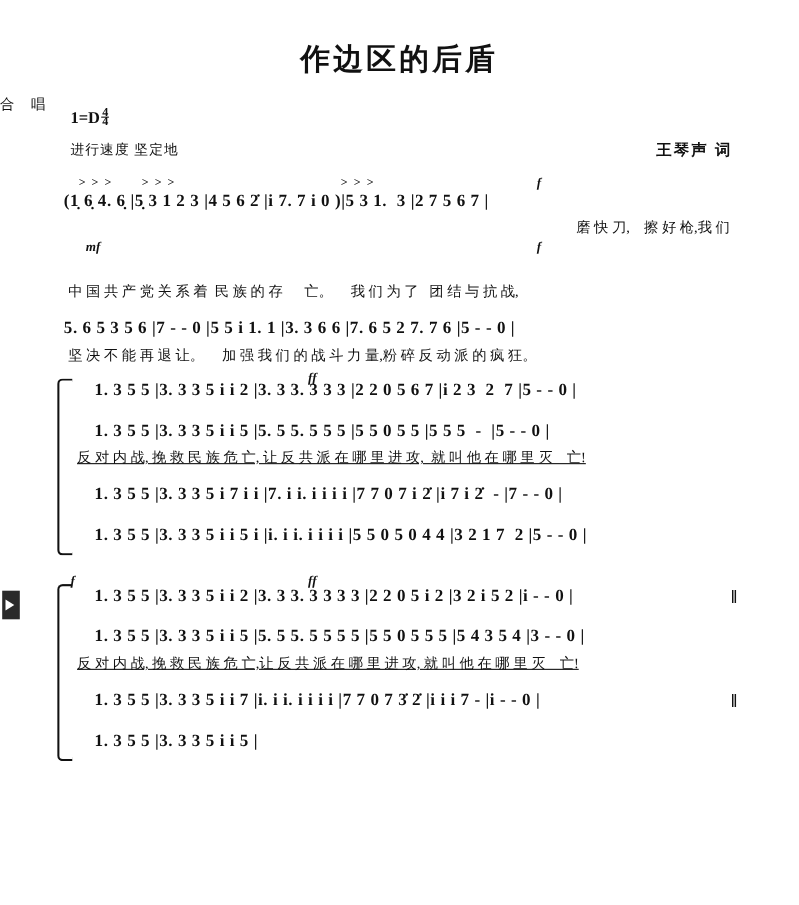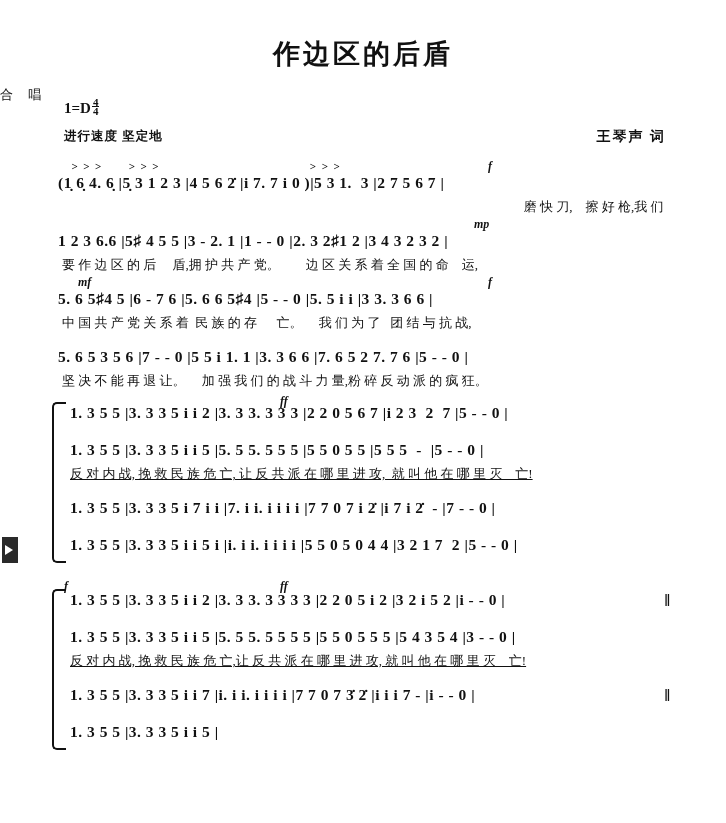--- a/index.html
+++ b/index.html
@@ -58,21 +58,21 @@
     text-align: center;
     margin-left: 1px;
   }
   .key .frac span { display: block; }
   .key .frac .num { border-bottom: 1px solid #111; padding: 0 1px;}
   .tempo {
     position: absolute;
     left: 64px;
     top: 22px;
     font-size: 12.5px;
-    font-weight: bold;
+    font-weight: normal;
     letter-spacing: 1px;
   }
   .author {
     position: absolute;
     right: 60px;
     top: 22px;
     font-size: 14px;
     font-weight: bold;
     letter-spacing: 2px;
   }
@@ -131,21 +131,21 @@
     width: 12px;
     border-left: 2.2px solid #111;
     border-top: 2.2px solid #111;
     border-bottom: 2.2px solid #111;
     border-radius: 5px 0 0 5px;
   }
   .gline {
     position: relative;
     height: 37px;
   }
-  .gline .notes { top: 6px; }
+  .gline .notes { top: 6px; margin-left: 16px; }
   .gline.with-lyric { height: 58px; }
   .gline.with-lyric .lyrics { top: 30px; text-decoration: underline; }
   .barend {
     position: absolute;
     right: -2px;
     top: 6px;
     font-size: 17px;
     font-weight: bold;
   }
   
@@ -184,30 +184,24 @@
     <div class="author">王琴声  词</div>
   </div>
 
   <div class="sys">
     <div class="accents" style="left:8px">  &gt;  &gt;  &gt;          &gt;  &gt;  &gt;                                                       &gt;  &gt;  &gt;</div>
     <div class="dyn" style="left:430px">f</div>
     <div class="notes">(1̣ 6̣ 4. 6̣ |5̣ 3 1 2 3 |4 5 6 2̇ |i 7. 7 i 0 )|5 3 1.  3 |2 7 5 6 7 |</div>
     <div class="lyrics" style="left:300px">                                                   磨 快 刀,    擦 好 枪,我 们</div>
   </div>
 
-  <div class="sys">
-    <div class="dyn" style="left:416px">mp</div>
-    <div class="notes">1 2 3 6.6 |5♯ 4 5 5 |3 - 2. 1 |1 - - 0 |2. 3 2♯1 2 |3 4 3 2 3 2 |</div>
-    <div class="lyrics" style="left:4px">要 作 边 区 的 后     盾,拥 护 共 产 党。        边 区 关 系 着 全 国 的 命    运,</div>
-  </div>
 
   <div class="sys">
     <div class="dyn" style="left:20px">mf</div>
     <div class="dyn" style="left:430px">f</div>
-    <div class="notes">5. 6 5♯4 5 |6 - 7 6 |5. 6 6 5♯4 |5 - - 0 |5. 5 i i |3 3. 3 6 6 |</div>
     <div class="lyrics" style="left:4px">中 国 共 产 党 关 系 着  民 族 的 存      亡。     我 们 为 了   团 结 与 抗 战,</div>
   </div>
 
   <div class="sys">
     <div class="notes">5. 6 5 3 5 6 |7 - - 0 |5 5 i 1. 1 |3. 3 6 6 |7. 6 5 2 7. 7 6 |5 - - 0 |</div>
     <div class="lyrics" style="left:4px">坚 决 不 能 再 退 让。     加 强 我 们 的 战 斗 力 量,粉 碎 反 动 派 的 疯 狂。</div>
   </div>
 
   <div class="group">
     <div class="brace"></div>

